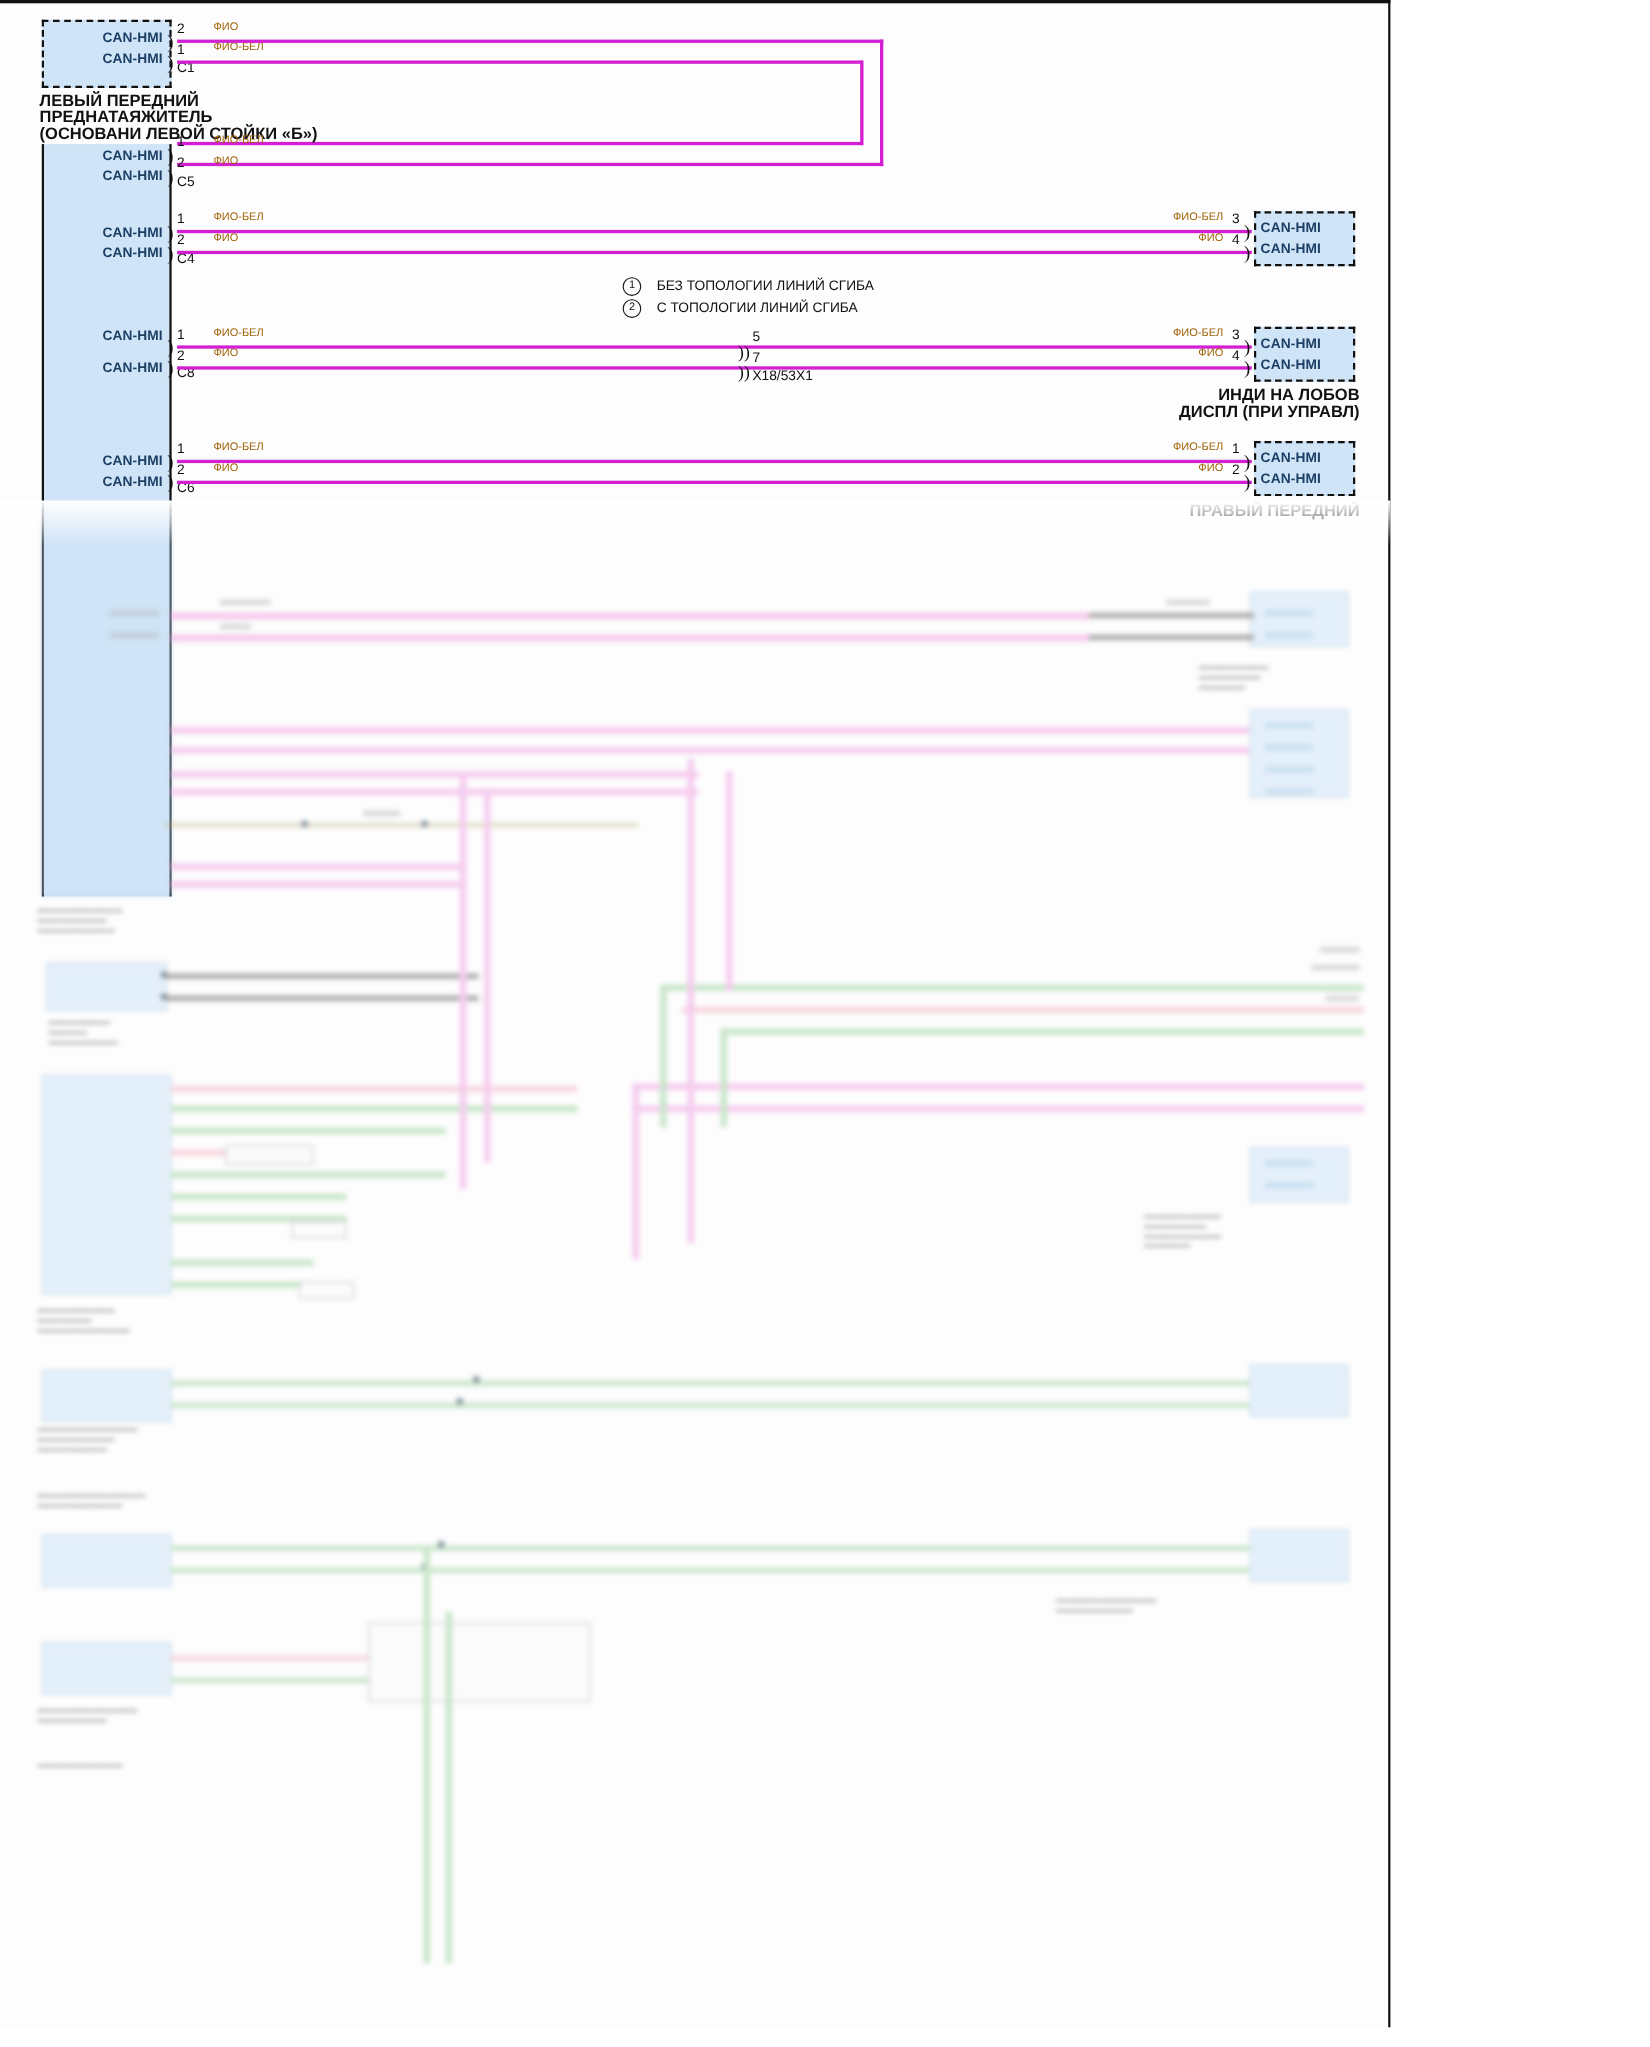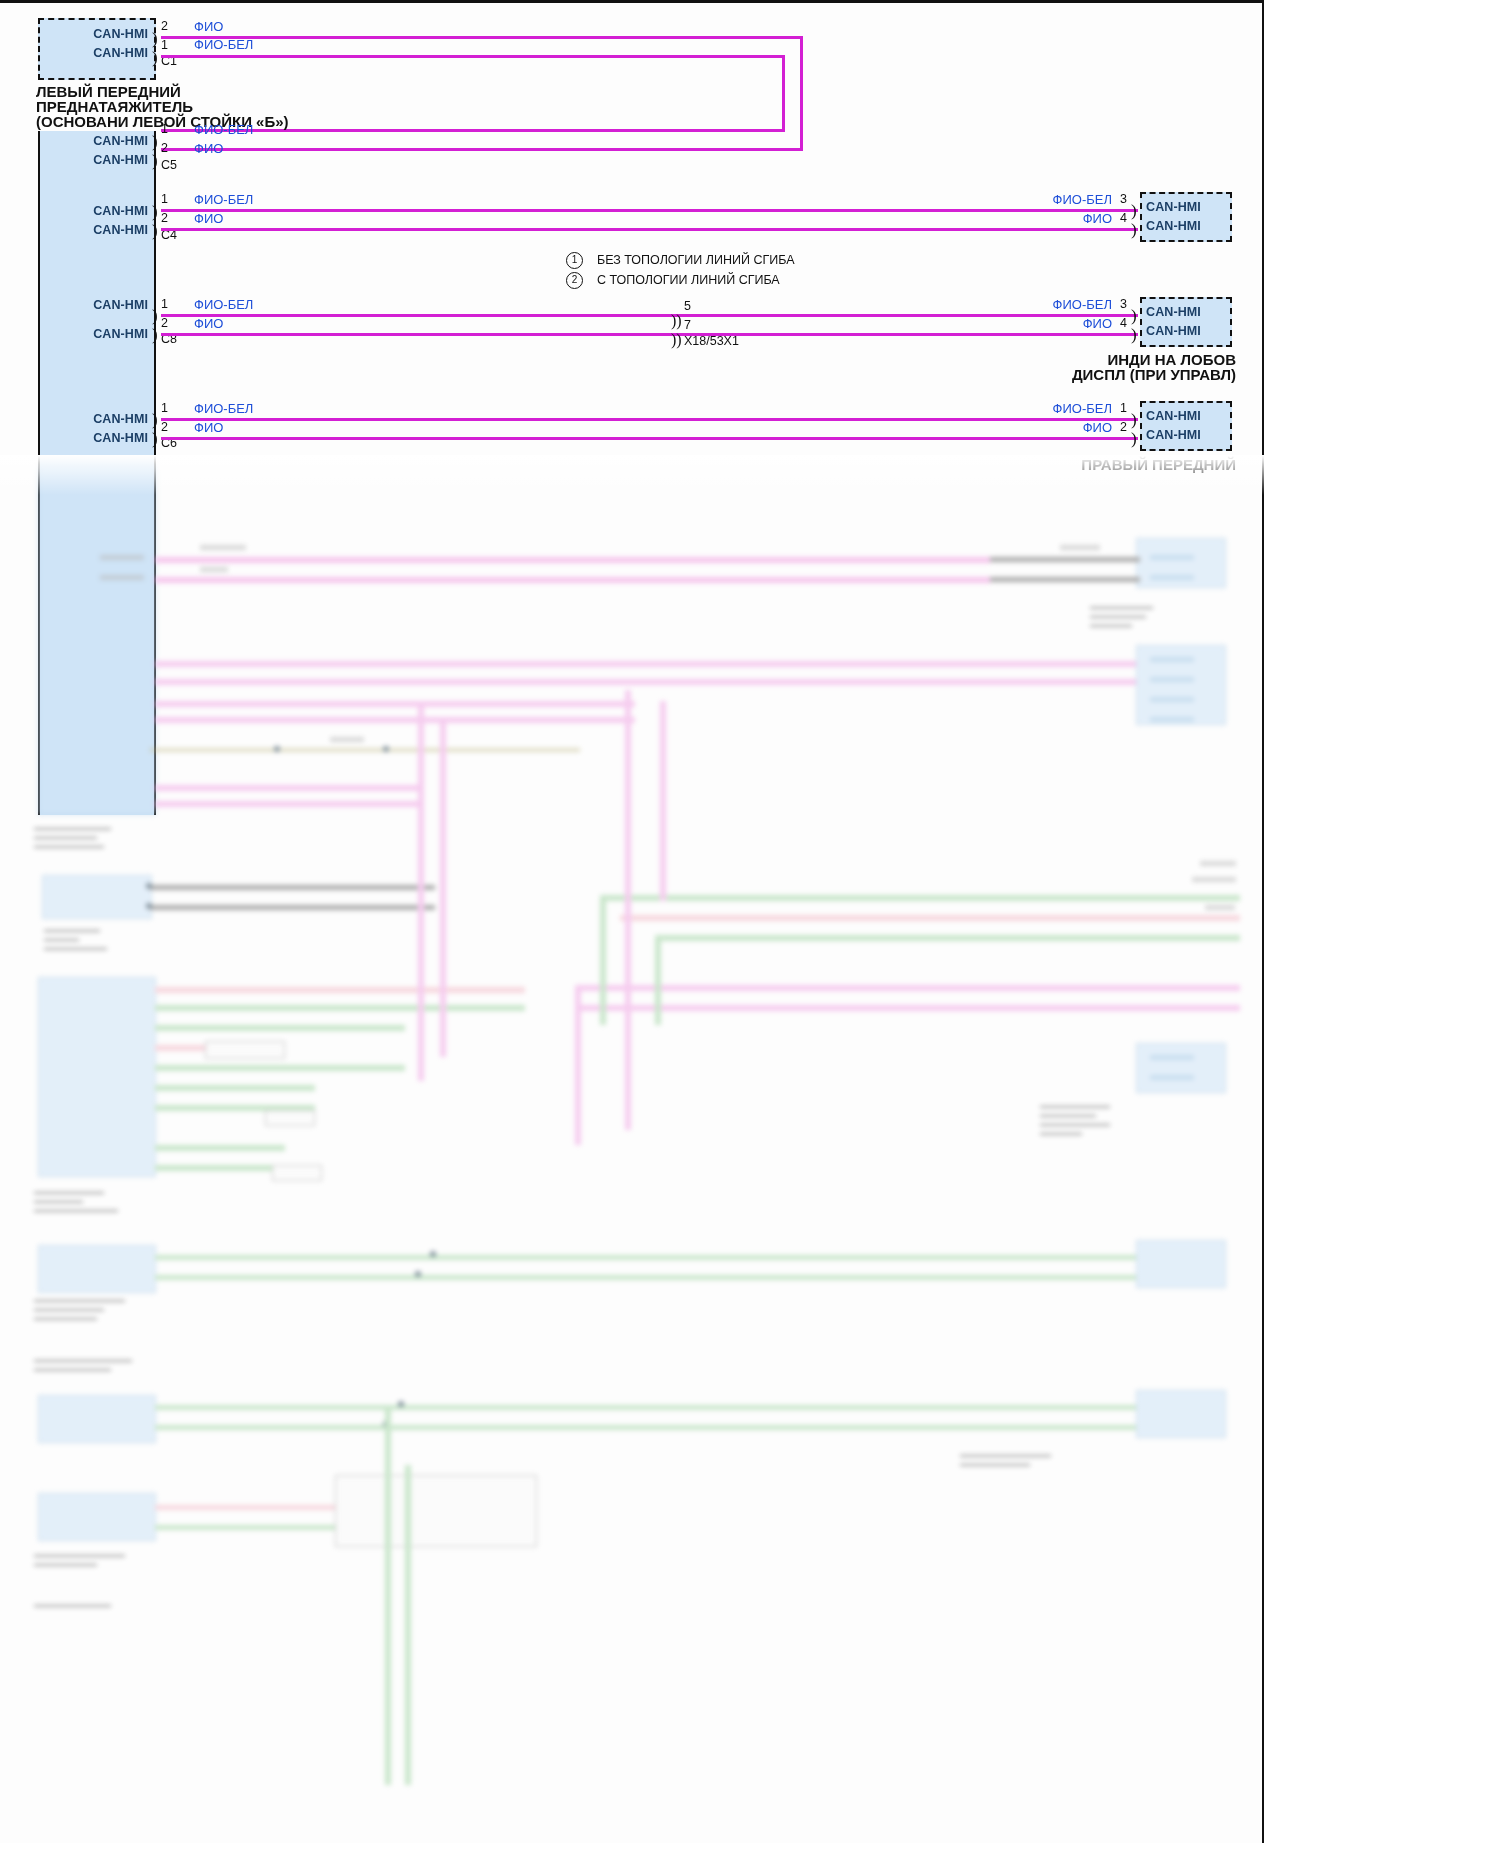--- a/index.html
+++ b/index.html
@@ -83,22 +83,22 @@
   
   .wire{
     position:absolute;
     background:#d31fd3;
   }
   .wire-h{height:3px;}
   .wire-v{width:3px;}
 
   .wirelabel{
     position:absolute;
-    font-size:13px;
-    color:#1d4ed8;
+    font-size:10px;
+    color:#a16207;
     white-space:nowrap;
   }
   .wirelabel.r{text-align:right;}
 
   
   .caption{
     position:absolute;
     font-size:15px;
     line-height:15px;
     color:#111;

